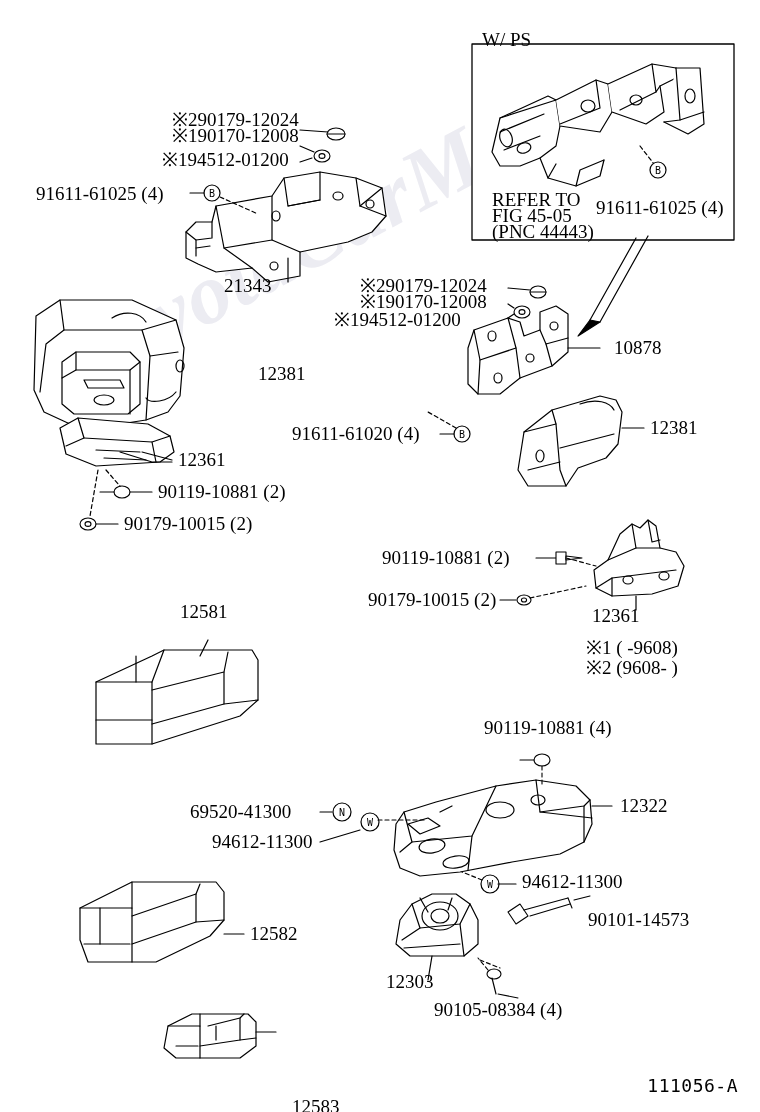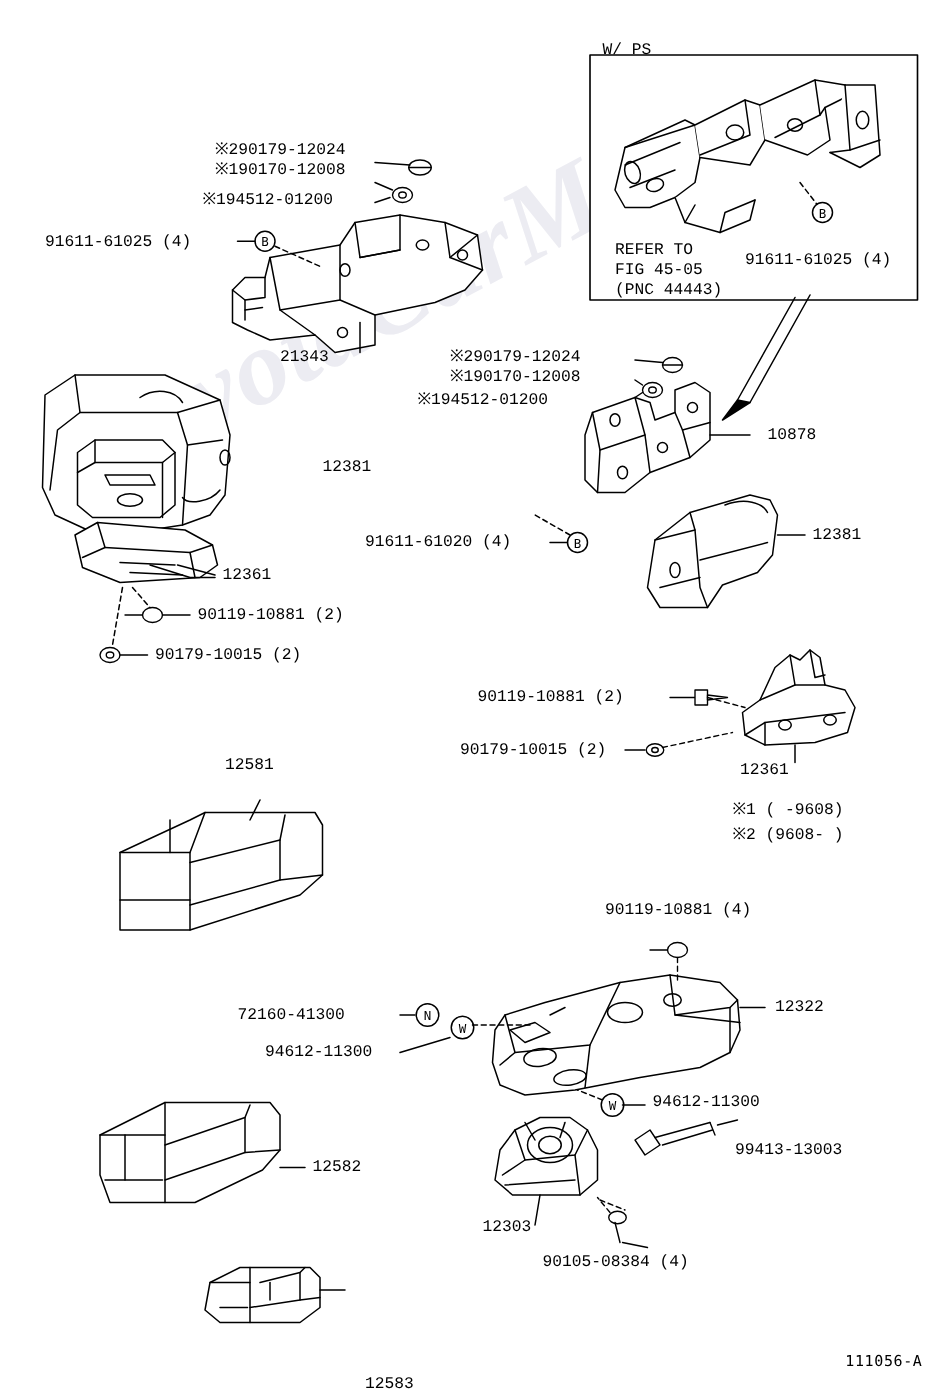--- a/index.html
+++ b/index.html
@@ -29,33 +29,33 @@
     color: #ececf2;
     letter-spacing: 1px;
     transform: rotate(-28deg);
     transform-origin: 0 0;
     white-space: nowrap;
     pointer-events: none;
     user-select: none;
   }
   .lbl {
     position: absolute;
-    font-family: Liberation Mono, monospace;
-    font-size: 13px;
+    font-family: Liberation Serif, serif;
+    font-size: 19px;
     letter-spacing: 0px;
     white-space: nowrap;
     line-height: 15px;
   }
   svg.art { position: absolute; left: 0; top: 0; width: 760px; height: 1112px; pointer-events: none; }
   .foot {
     position: absolute;
     right: 22px;
     bottom: 16px;
     font-family: "DejaVu Sans Mono", monospace;
-    font-size: 12px;
+    font-size: 18px;
     letter-spacing: 0.5px;
   }
 </style>
 </head>
 <body>
 
 <div id="page">
 
   <div class="wm">ToyotaCarMe...ta</div>
 
@@ -367,24 +367,24 @@
   <div class="lbl" style="left:368px; top:592px;">90179-10015 (2)</div>
   <div class="lbl" style="left:592px; top:608px;">12361</div>
 
   <div class="lbl" style="left:586px; top:640px;">※1 (    -9608)</div>
   <div class="lbl" style="left:586px; top:660px;text-align:right;">※2 (9608-    )</div>
 
   <div class="lbl" style="left:180px; top:604px;">12581</div>
 
   <div class="lbl" style="left:484px; top:720px;">90119-10881 (4)</div>
   <div class="lbl" style="left:620px; top:798px;text-align:center;">12322</div>
-  <div class="lbl" style="left:190px; top:804px;">72160-41300</div>
+  <div class="lbl" style="left:190px; top:804px;">69520-41300</div>
   <div class="lbl" style="left:212px; top:834px;">94612-11300</div>
   <div class="lbl" style="left:522px; top:874px;">94612-11300</div>
-  <div class="lbl" style="left:588px; top:912px;">99413-13003</div>
+  <div class="lbl" style="left:588px; top:912px;">90101-14573</div>
 
   <div class="lbl" style="left:250px; top:926px;">12582</div>
   <div class="lbl" style="left:386px; top:974px;text-align:right;">12303</div>
   <div class="lbl" style="left:434px; top:1002px;">90105-08384 (4)</div>
   <div class="lbl" style="left:292px; top:1075px;margin-top:24px;">12583</div>
 
   <div class="foot">111056-A</div>
 
 </div>
 

